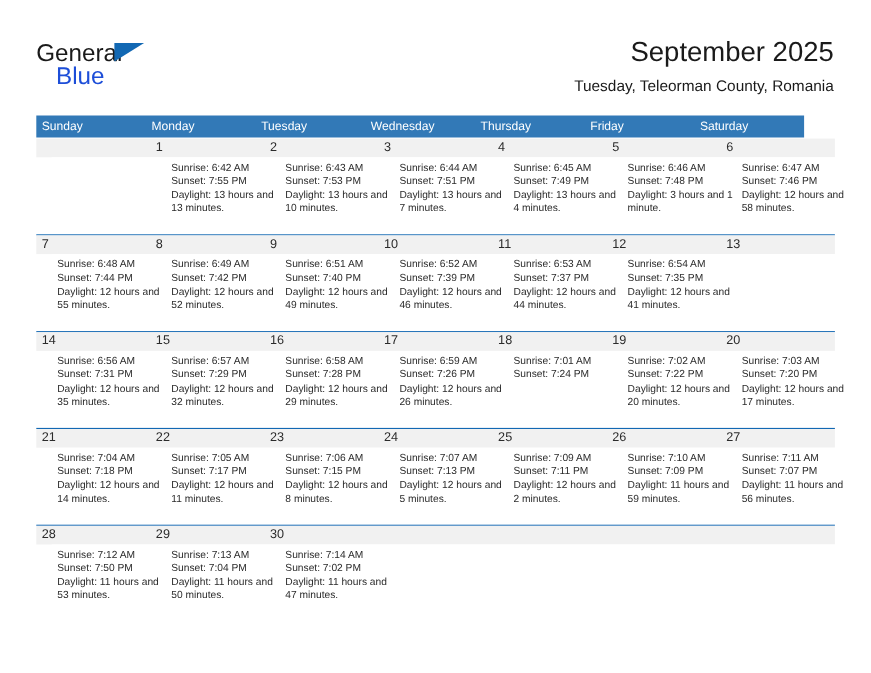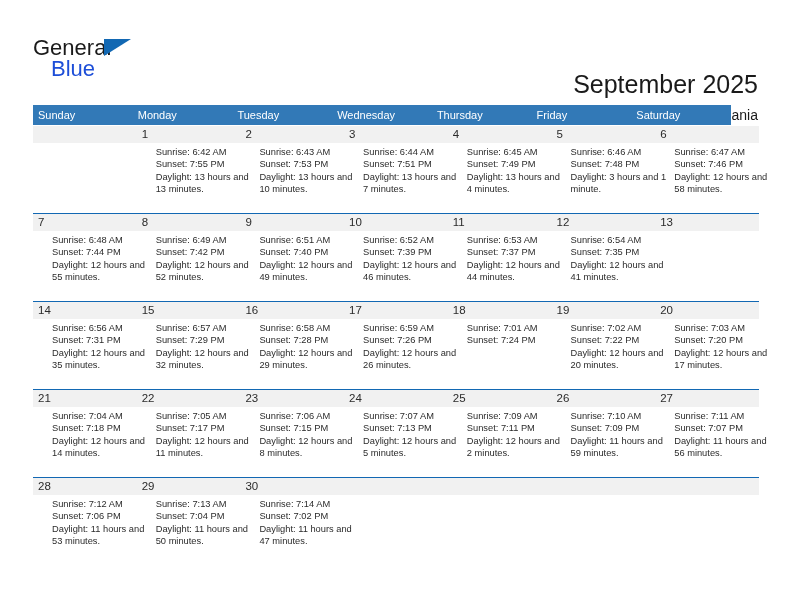--- a/index.html
+++ b/index.html
@@ -56,21 +56,20 @@
     position: absolute;
     right: 34px; top: 32px;
     text-align: right;
   }
   .cal-title {
     font-size: 25px;
     color: #1a1a1a;
     line-height: 30px;
     white-space: nowrap;
     font-family: "Liberation Sans", sans-serif;
-    margin-top: 37px;
   }
   .cal-subtitle {
     font-size: 14px;
     color: #1a1a1a;
     line-height: 20px;
     margin-top: 6px;
     white-space: nowrap;
     font-family: "Liberation Sans", sans-serif;
   }
 
@@ -262,21 +261,21 @@
           <div class="daynum-band">
             <div class="daynum-cell">28</div>
             <div class="daynum-cell">29</div>
             <div class="daynum-cell">30</div>
             <div class="daynum-cell"></div>
             <div class="daynum-cell"></div>
             <div class="daynum-cell"></div>
             <div class="daynum-cell"></div>
           </div>
           <div class="detail-band">
-            <div class="detail-cell"><span class="ln">Sunrise: 7:12 AM</span><span class="ln">Sunset: 7:06 PM</span><span class="dl">Daylight: 11 hours and 53 minutes.</span></div>
+            <div class="detail-cell"><span class="ln">Sunrise: 7:12 AM</span><span class="ln">Sunset: 7:50 PM</span><span class="dl">Daylight: 11 hours and 53 minutes.</span></div>
             <div class="detail-cell"><span class="ln">Sunrise: 7:13 AM</span><span class="ln">Sunset: 7:04 PM</span><span class="dl">Daylight: 11 hours and 50 minutes.</span></div>
             <div class="detail-cell"><span class="ln">Sunrise: 7:14 AM</span><span class="ln">Sunset: 7:02 PM</span><span class="dl">Daylight: 11 hours and 47 minutes.</span></div>
             <div class="detail-cell empty"></div>
             <div class="detail-cell empty"></div>
             <div class="detail-cell empty"></div>
             <div class="detail-cell empty"></div>
           </div>
         </div>
       </div>
   </div>

